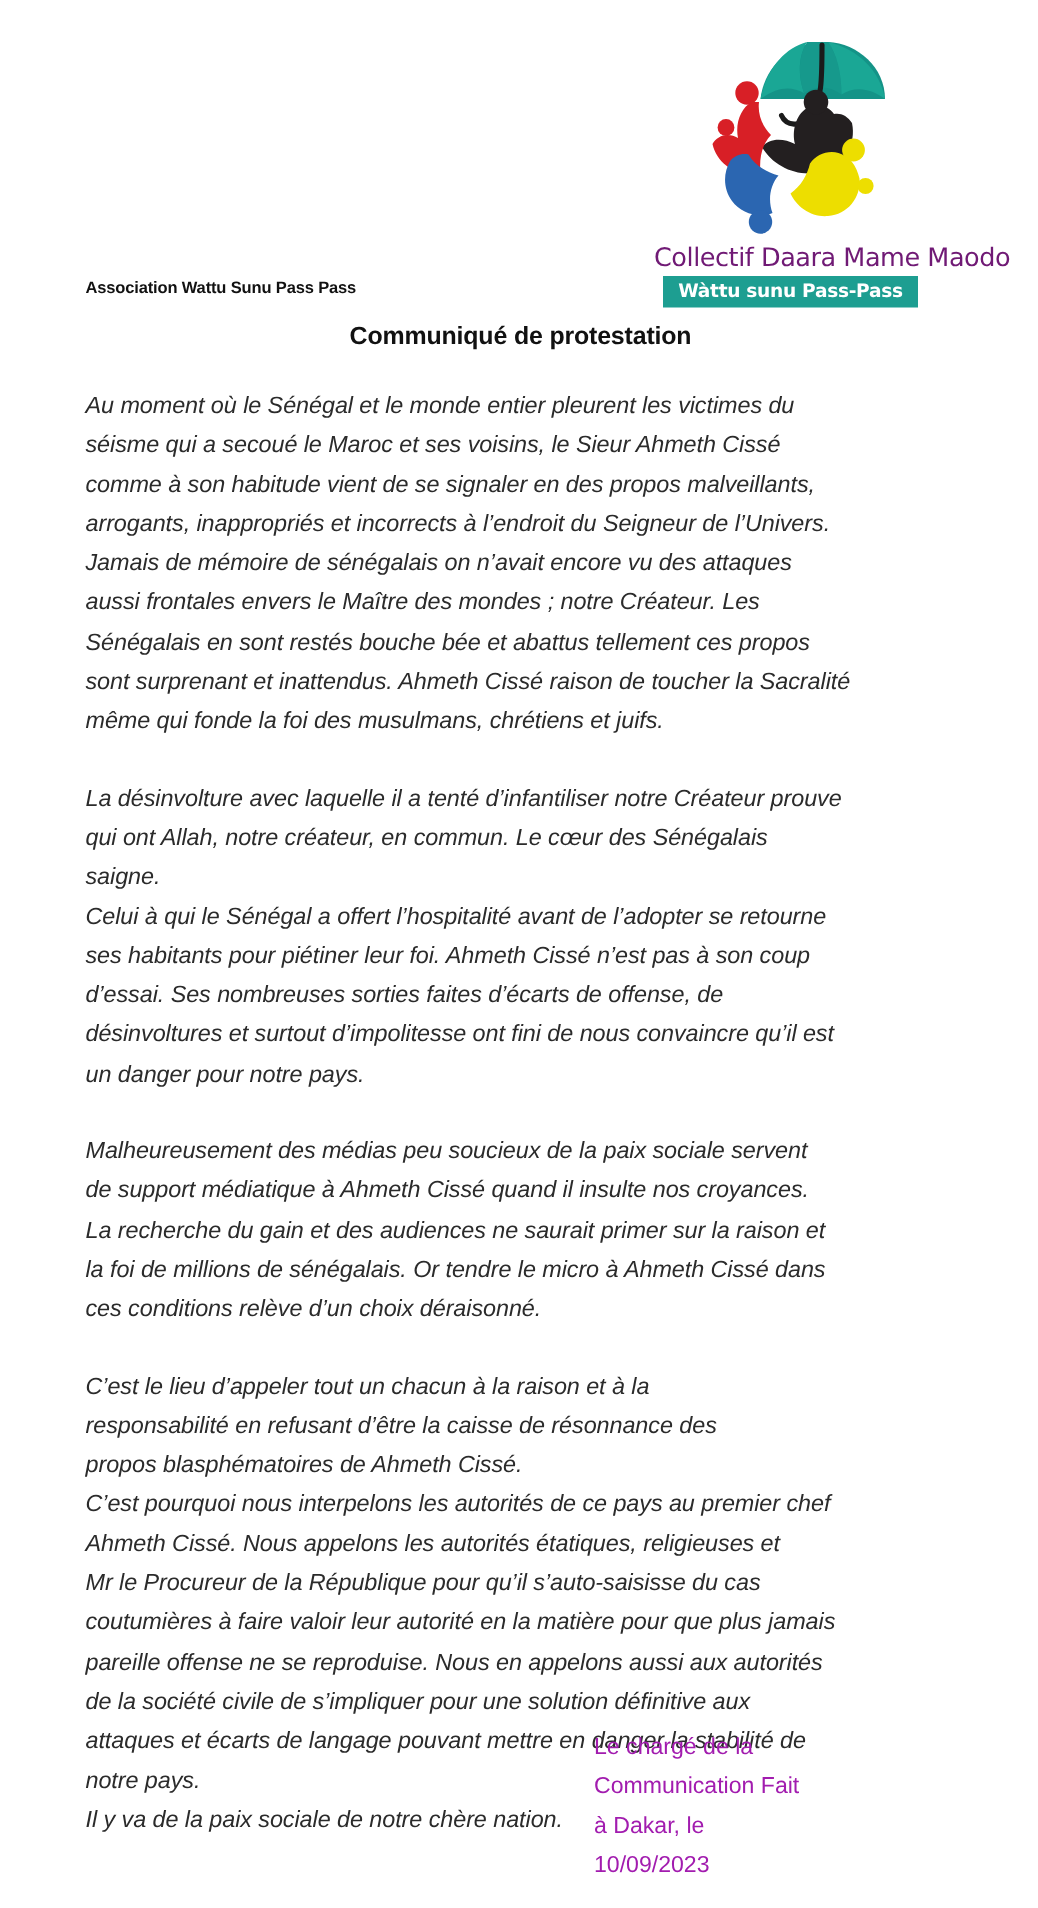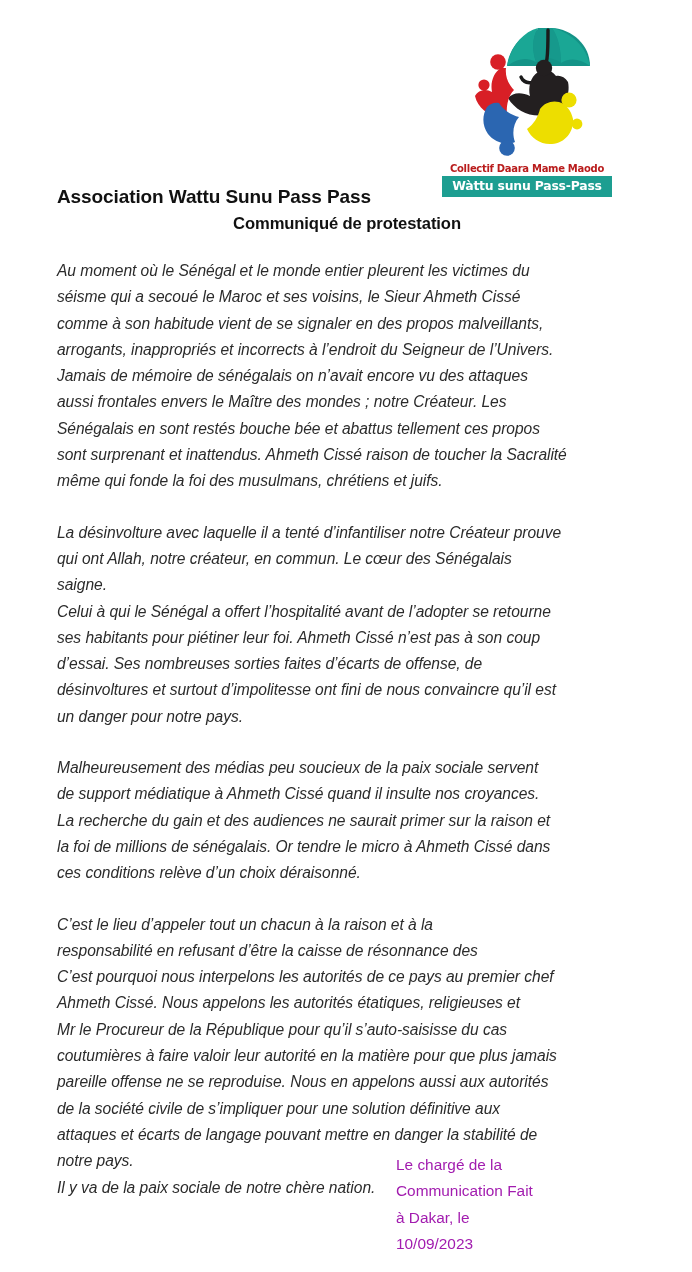--- a/index.html
+++ b/index.html
@@ -31,24 +31,24 @@
     text-align: center;
   }
   .logo-mark {
     width: 134px;
     height: 140px;
     margin: 0 auto;
     display: block;
   }
   .logo-title {
     font-family: "DejaVu Sans", sans-serif;
-    font-weight: bold;
-    font-size: 10px;
+    font-weight: normal;
+    font-size: 17px;
     letter-spacing: -0.3px;
-    color: #b91c1c;
+    color: #701a75;
     line-height: 1.1;
     margin-top: 1px;
     white-space: nowrap;
   }
   .logo-banner {
     display: block;
     margin: 2px auto 0 auto;
     width: 170px;
     background: #1d9e91;
     color: #ffffff;
@@ -59,21 +59,21 @@
     line-height: 1.45;
     padding: 1px 0 2px 0;
     white-space: nowrap;
   }
 
   
   .assoc-name {
     position: absolute;
     top: 186px;
     left: 57px;
-    font-size: 19px;
+    font-size: 11px;
     font-weight: bold;
     color: #111111;
     letter-spacing: -0.1px;
   }
   .subtitle {
     position: absolute;
     top: 214px;
     left: 57px;
     width: 580px;
     text-align: center;
@@ -193,20 +193,21 @@
       <span class="line">Malheureusement des médias peu soucieux de la paix sociale servent</span>
       <span class="line">de support médiatique à Ahmeth Cissé quand il insulte nos croyances.</span>
       <span class="line">La recherche du gain et des audiences ne saurait primer sur la raison et</span>
       <span class="line">la foi de millions de sénégalais. Or tendre le micro à Ahmeth Cissé dans</span>
       <span class="line">ces conditions relève d’un choix déraisonné.</span>
     </p>
 
     <p class="para">
       <span class="line">C’est le lieu d’appeler tout un chacun à la raison et à la</span>
       <span class="line">responsabilité en refusant d’être la caisse de résonnance des</span>
+      <span class="line">propos blasphématoires de Ahmeth Cissé.</span>
       <span class="line">C’est pourquoi nous interpelons les autorités de ce pays au premier chef</span>
       <span class="line">Ahmeth Cissé. Nous appelons les autorités étatiques, religieuses et</span>
       <span class="line">Mr le Procureur de la République pour qu’il s’auto-saisisse du cas</span>
       <span class="line">coutumières à faire valoir leur autorité en la matière pour que plus jamais</span>
       <span class="line">pareille offense ne se reproduise. Nous en appelons aussi aux autorités</span>
       <span class="line">de la société civile de s’impliquer pour une solution définitive aux</span>
       <span class="line">attaques et écarts de langage pouvant mettre en danger la stabilité de</span>
       <span class="line">notre pays.</span>
       <span class="line">Il y va de la paix sociale de notre chère nation.</span>
     </p>

